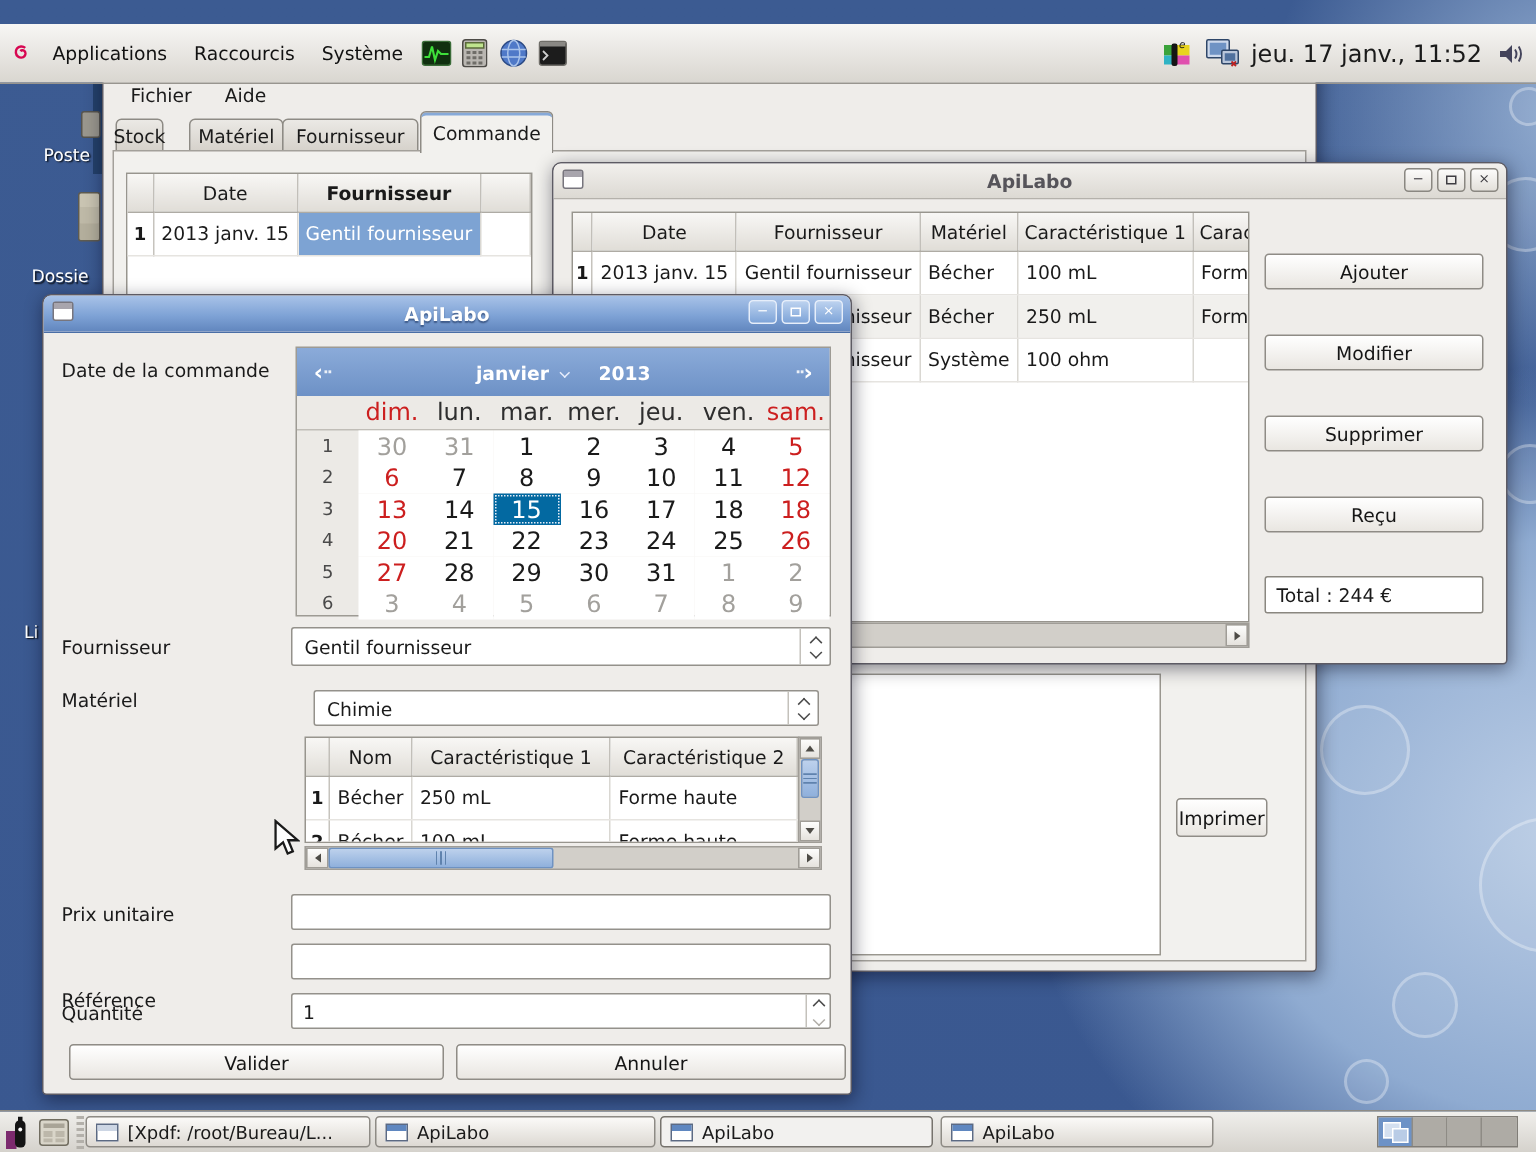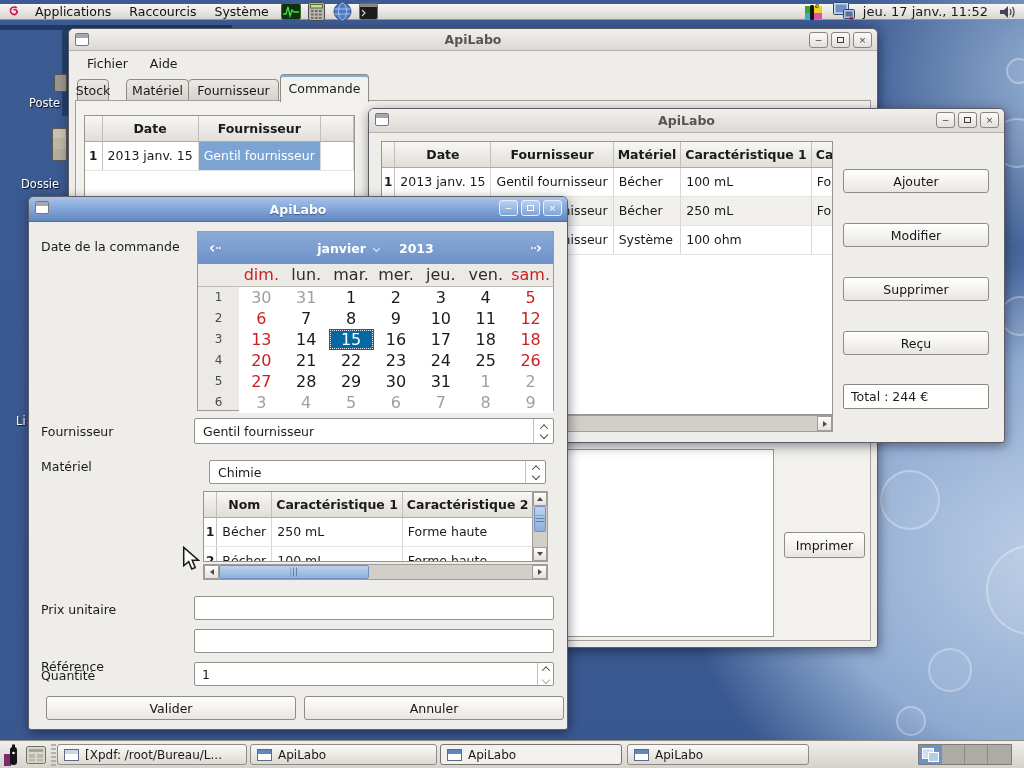--- a/index.html
+++ b/index.html
@@ -6,27 +6,27 @@
   body{background:#222}
   #screen{position:relative;width:1024px;height:768px;overflow:hidden;
     font-family:"DejaVu Sans","Liberation Sans",sans-serif;font-size:12.5px;color:#1a1a1a;
     background:
       radial-gradient(520px 430px at 103% 72%, #bccee6 0%, #8fabd1 45%, rgba(143,171,209,0) 72%),
       radial-gradient(300px 280px at 103% 10%, rgba(168,193,224,.85) 0%, rgba(168,193,224,0) 70%),
       linear-gradient(#3c5b92,#3a5890)}
   .bubble{position:absolute;border:2px solid rgba(255,255,255,.3);border-radius:50%;background:rgba(255,255,255,.06)}
 
   
-  #top-panel{position:absolute;left:0;top:4px;width:1024px;height:16px;z-index:50;
+  #top-panel{position:absolute;left:0;top:16px;width:1024px;height:40px;z-index:50;
     background:linear-gradient(#f7f6f4,#d9d6d0);border-bottom:1px solid #98958f;
     display:flex;align-items:center}
   .pmenu{padding:0 9px;height:24px;line-height:23px;font-size:12.5px;color:#111}
   .picon{width:22px;height:20px;margin:0 2px;display:flex;align-items:center;justify-content:center}
   #panel-right{margin-left:auto;display:flex;align-items:center;gap:4px;padding-right:4px}
-  #clock{font-size:13px;padding:0 2px;white-space:nowrap}
+  #clock{font-size:16px;padding:0 2px;white-space:nowrap}
 
   
   .desk-label{position:absolute;color:#fff;font-size:11.5px;text-shadow:1px 1px 1px rgba(0,0,0,.85);white-space:nowrap}
   #xpdf-top{position:absolute;left:0;top:25px;width:232px;height:5px;background:#1e3a63}
   #xpdf-left{position:absolute;left:62px;top:30px;width:6px;height:86px;background:#24416b}
   .desk-ico{position:absolute}
 
   
   .window{position:absolute;background:#efedea;border:1px solid #5d5b64;border-radius:6px 6px 3px 3px;
     box-shadow:1px 3px 12px rgba(0,0,20,.45)}
@@ -45,21 +45,21 @@
   .sqglyph{width:7px;height:6px;border:1px solid currentColor;display:inline-block}
 
   
   .btn{border:1px solid #8f8c86;border-radius:3px;background:linear-gradient(#ffffff,#e9e6e1);
     display:flex;align-items:center;justify-content:center;font-size:12.5px;color:#151515}
   .input{background:#fff;border:1px solid #94918b;border-radius:2px;display:flex;align-items:center;padding:0 7px}
 
   
   .table-wrap{position:absolute;background:#fff;border:1px solid #98958e;overflow:hidden}
   .gtable{border-collapse:collapse;table-layout:fixed;background:#fff;font-size:12.5px;width:auto}
-  .gtable th{height:25px;font-weight:bold;background:linear-gradient(#f8f7f5,#e0ddd7);
+  .gtable th{height:25px;font-weight:normal;background:linear-gradient(#f8f7f5,#e0ddd7);
     border-right:1px solid #c2bfb9;border-bottom:1px solid #aeaba4;padding:0 4px;white-space:nowrap;overflow:hidden;text-align:center}
   .gtable th.b{font-weight:bold}
   .gtable td{height:29px;border-right:1px solid #d9d7d2;border-bottom:1px solid #e6e4e0;
     padding:0 5px;white-space:nowrap;overflow:hidden}
   .gtable td.num{text-align:center;padding:0 2px;font-weight:bold;font-size:12px;border-right:1px solid #c6c3bd}
   .gtable tr.alt td{background:#f1f0ed}
   .gtable td.sel{background:#7da3d3;color:#fff}
 
   
   .hscroll,.vscroll{position:absolute;background:#d2cfc9;border:1px solid #a09d97;display:flex;overflow:hidden}
@@ -95,21 +95,21 @@
   #main-menubar{position:absolute;left:0;top:23px;width:100%;height:23px;display:flex;align-items:center;padding-left:8px;gap:2px}
   .menu-item{padding:0 10px;line-height:22px}
   #main-tabs{position:absolute;left:0;top:45px;width:100%;height:27px}
   .tab{position:absolute;top:5px;height:23px;border:1px solid #8e8b85;border-radius:4px 4px 0 0;
     background:linear-gradient(#ebe9e5,#d5d1ca);display:flex;align-items:center;justify-content:center}
   .tab.active{top:0;height:28px;background:#f2f1ee;border-bottom:none;z-index:3;
     box-shadow:inset 0 3px 0 -1px #86a9d8}
   #main-content{position:absolute;left:6px;right:6px;top:71px;bottom:6px;background:#f2f1ee;border:1px solid #a3a09a}
   #orders-wrap{left:8px;top:14px;width:271px;height:86px}
   #main-list{position:absolute;left:8px;top:348px;width:690px;height:188px;background:#fff;border:1px solid #9a978f}
-  #print-btn{position:absolute;left:708px;top:431px;width:81px;height:26px}
+  #print-btn{position:absolute;left:708px;top:431px;width:61px;height:26px}
 
   
   #win-detail{left:368px;top:108px;width:637px;height:335px;z-index:20}
   #win-detail .titlebar{height:24px}
   #detail-wrap{left:12px;top:32px;width:452px;height:274px}
   #detail-hscroll{left:12px;top:306px;width:452px;height:17px}
   #detail-hscroll .sthumb{width:120px}
   .side-btn{position:absolute;left:474px;width:146px;height:24px}
   #total-box{position:absolute;left:474px;top:275px;width:146px;height:25px;background:#fff;
     border:1px solid #8a8780;border-radius:2px;display:flex;align-items:center;padding:0 7px}

